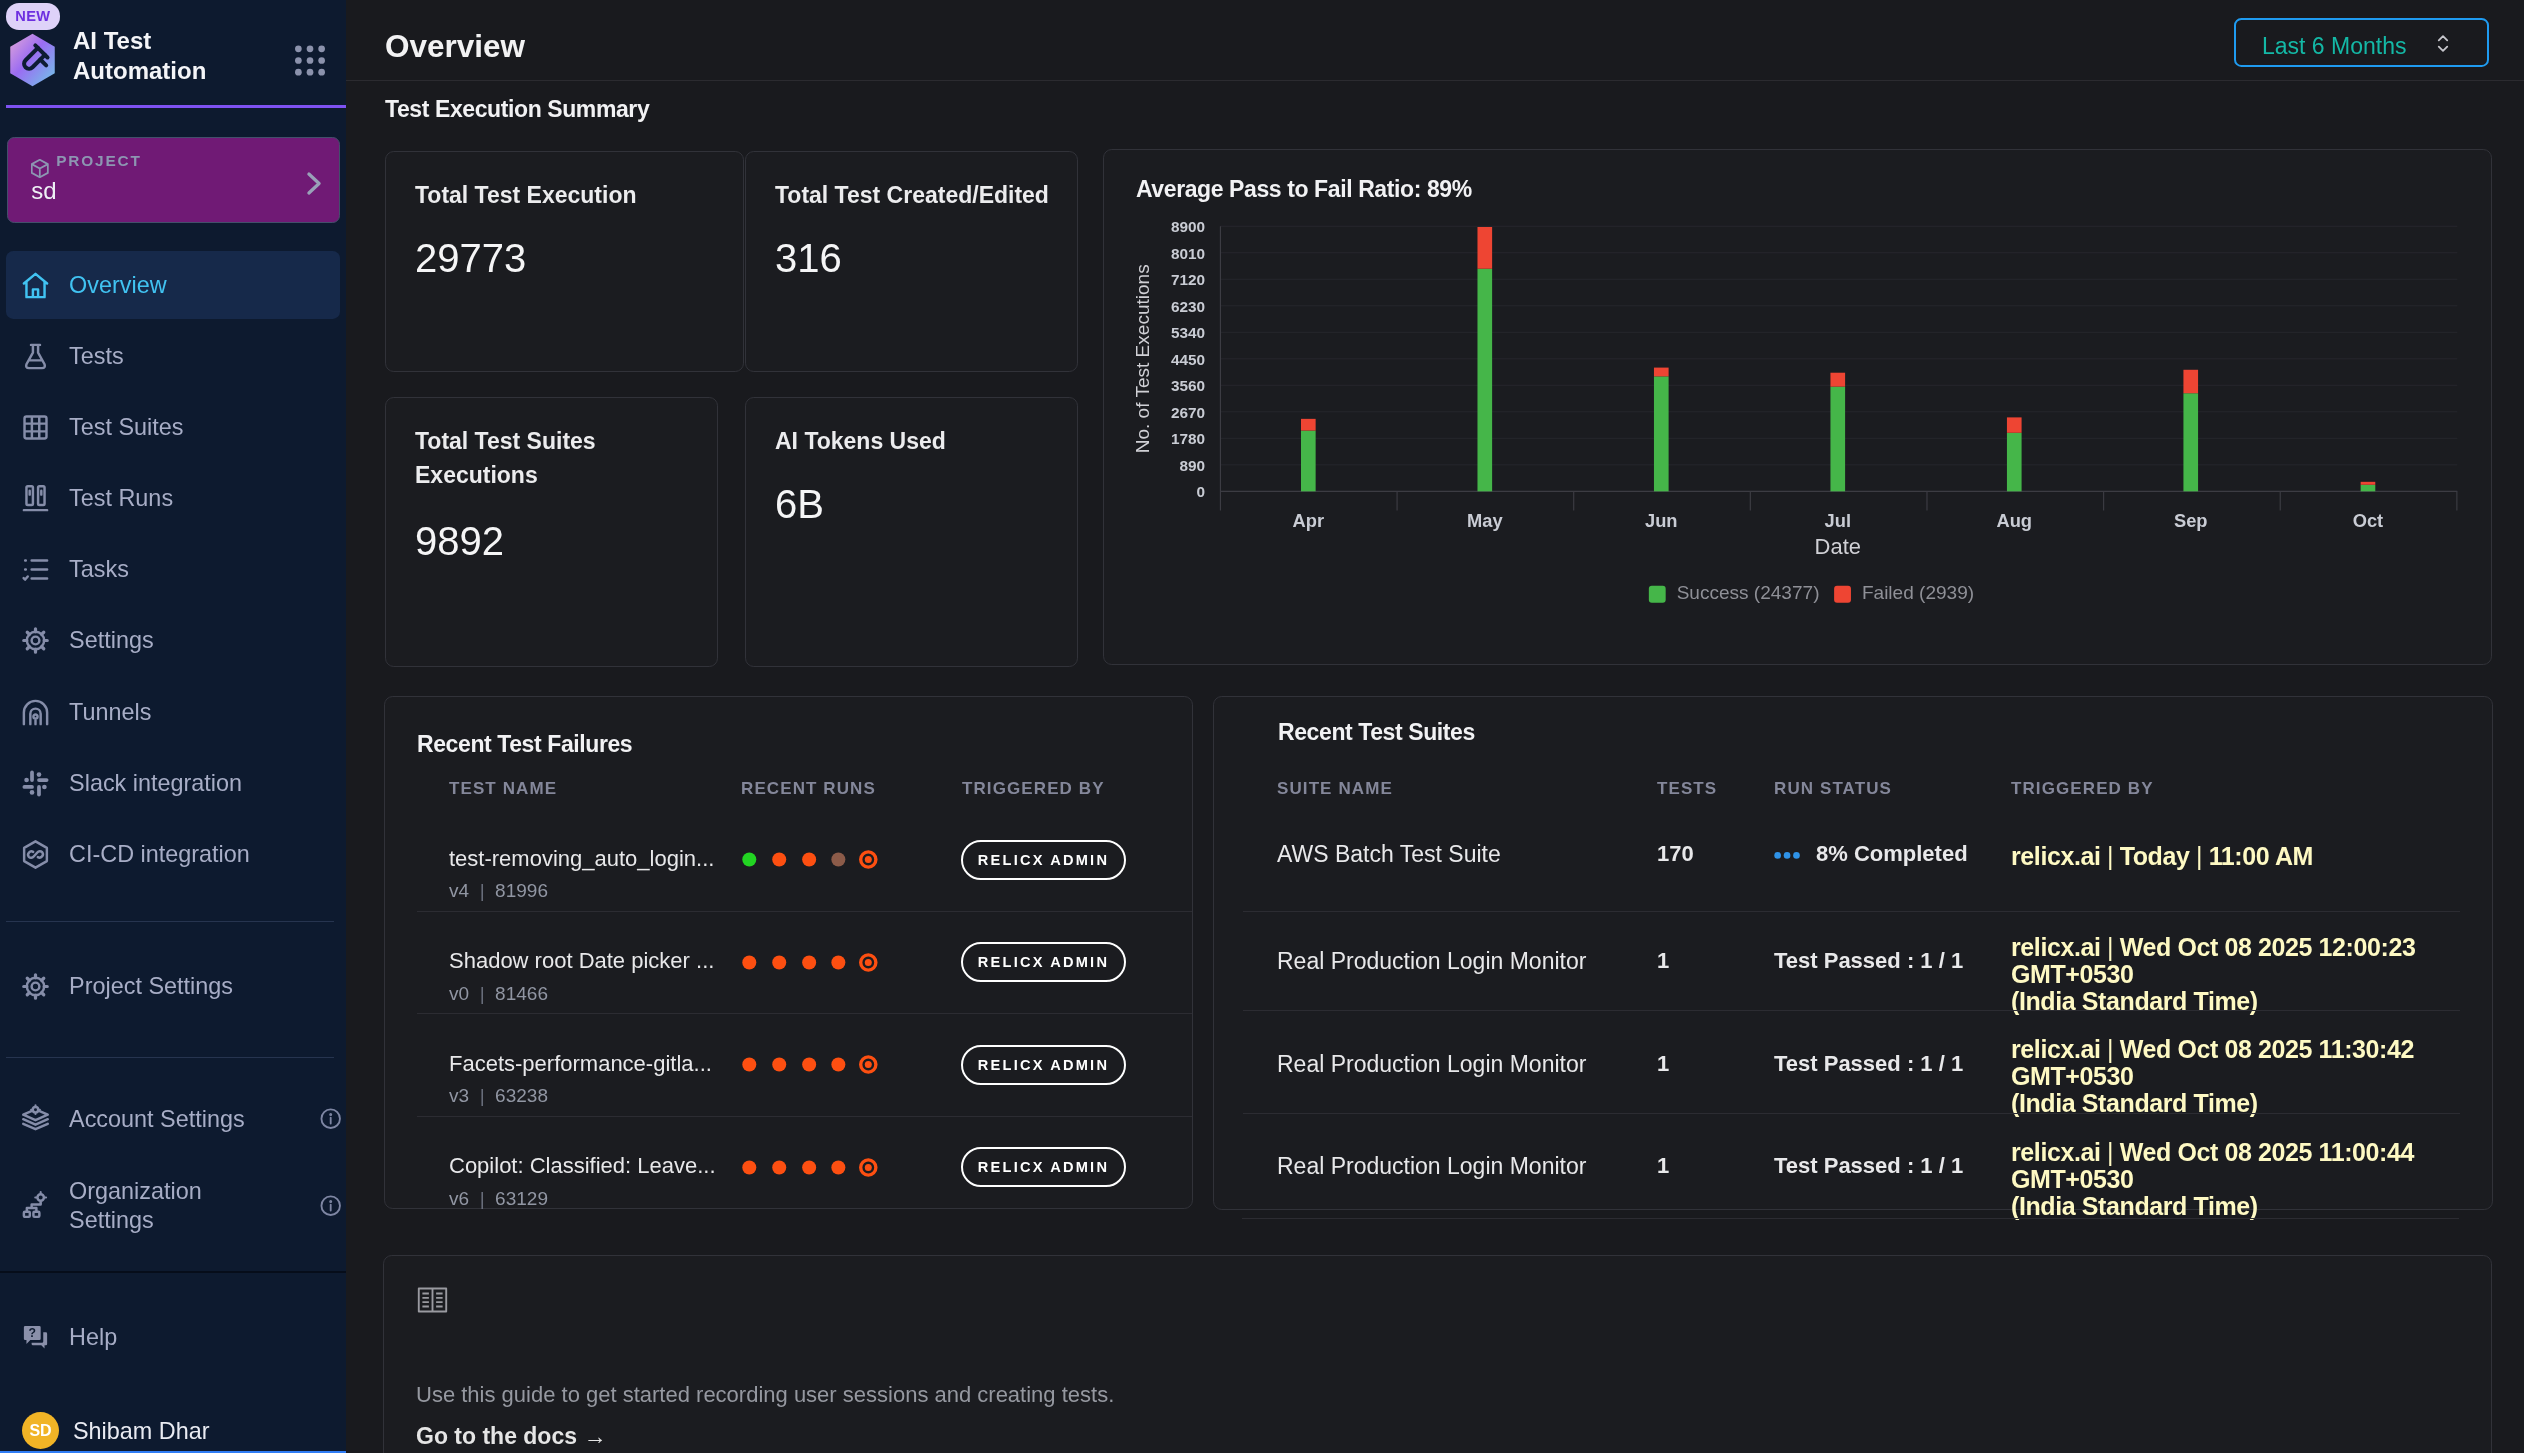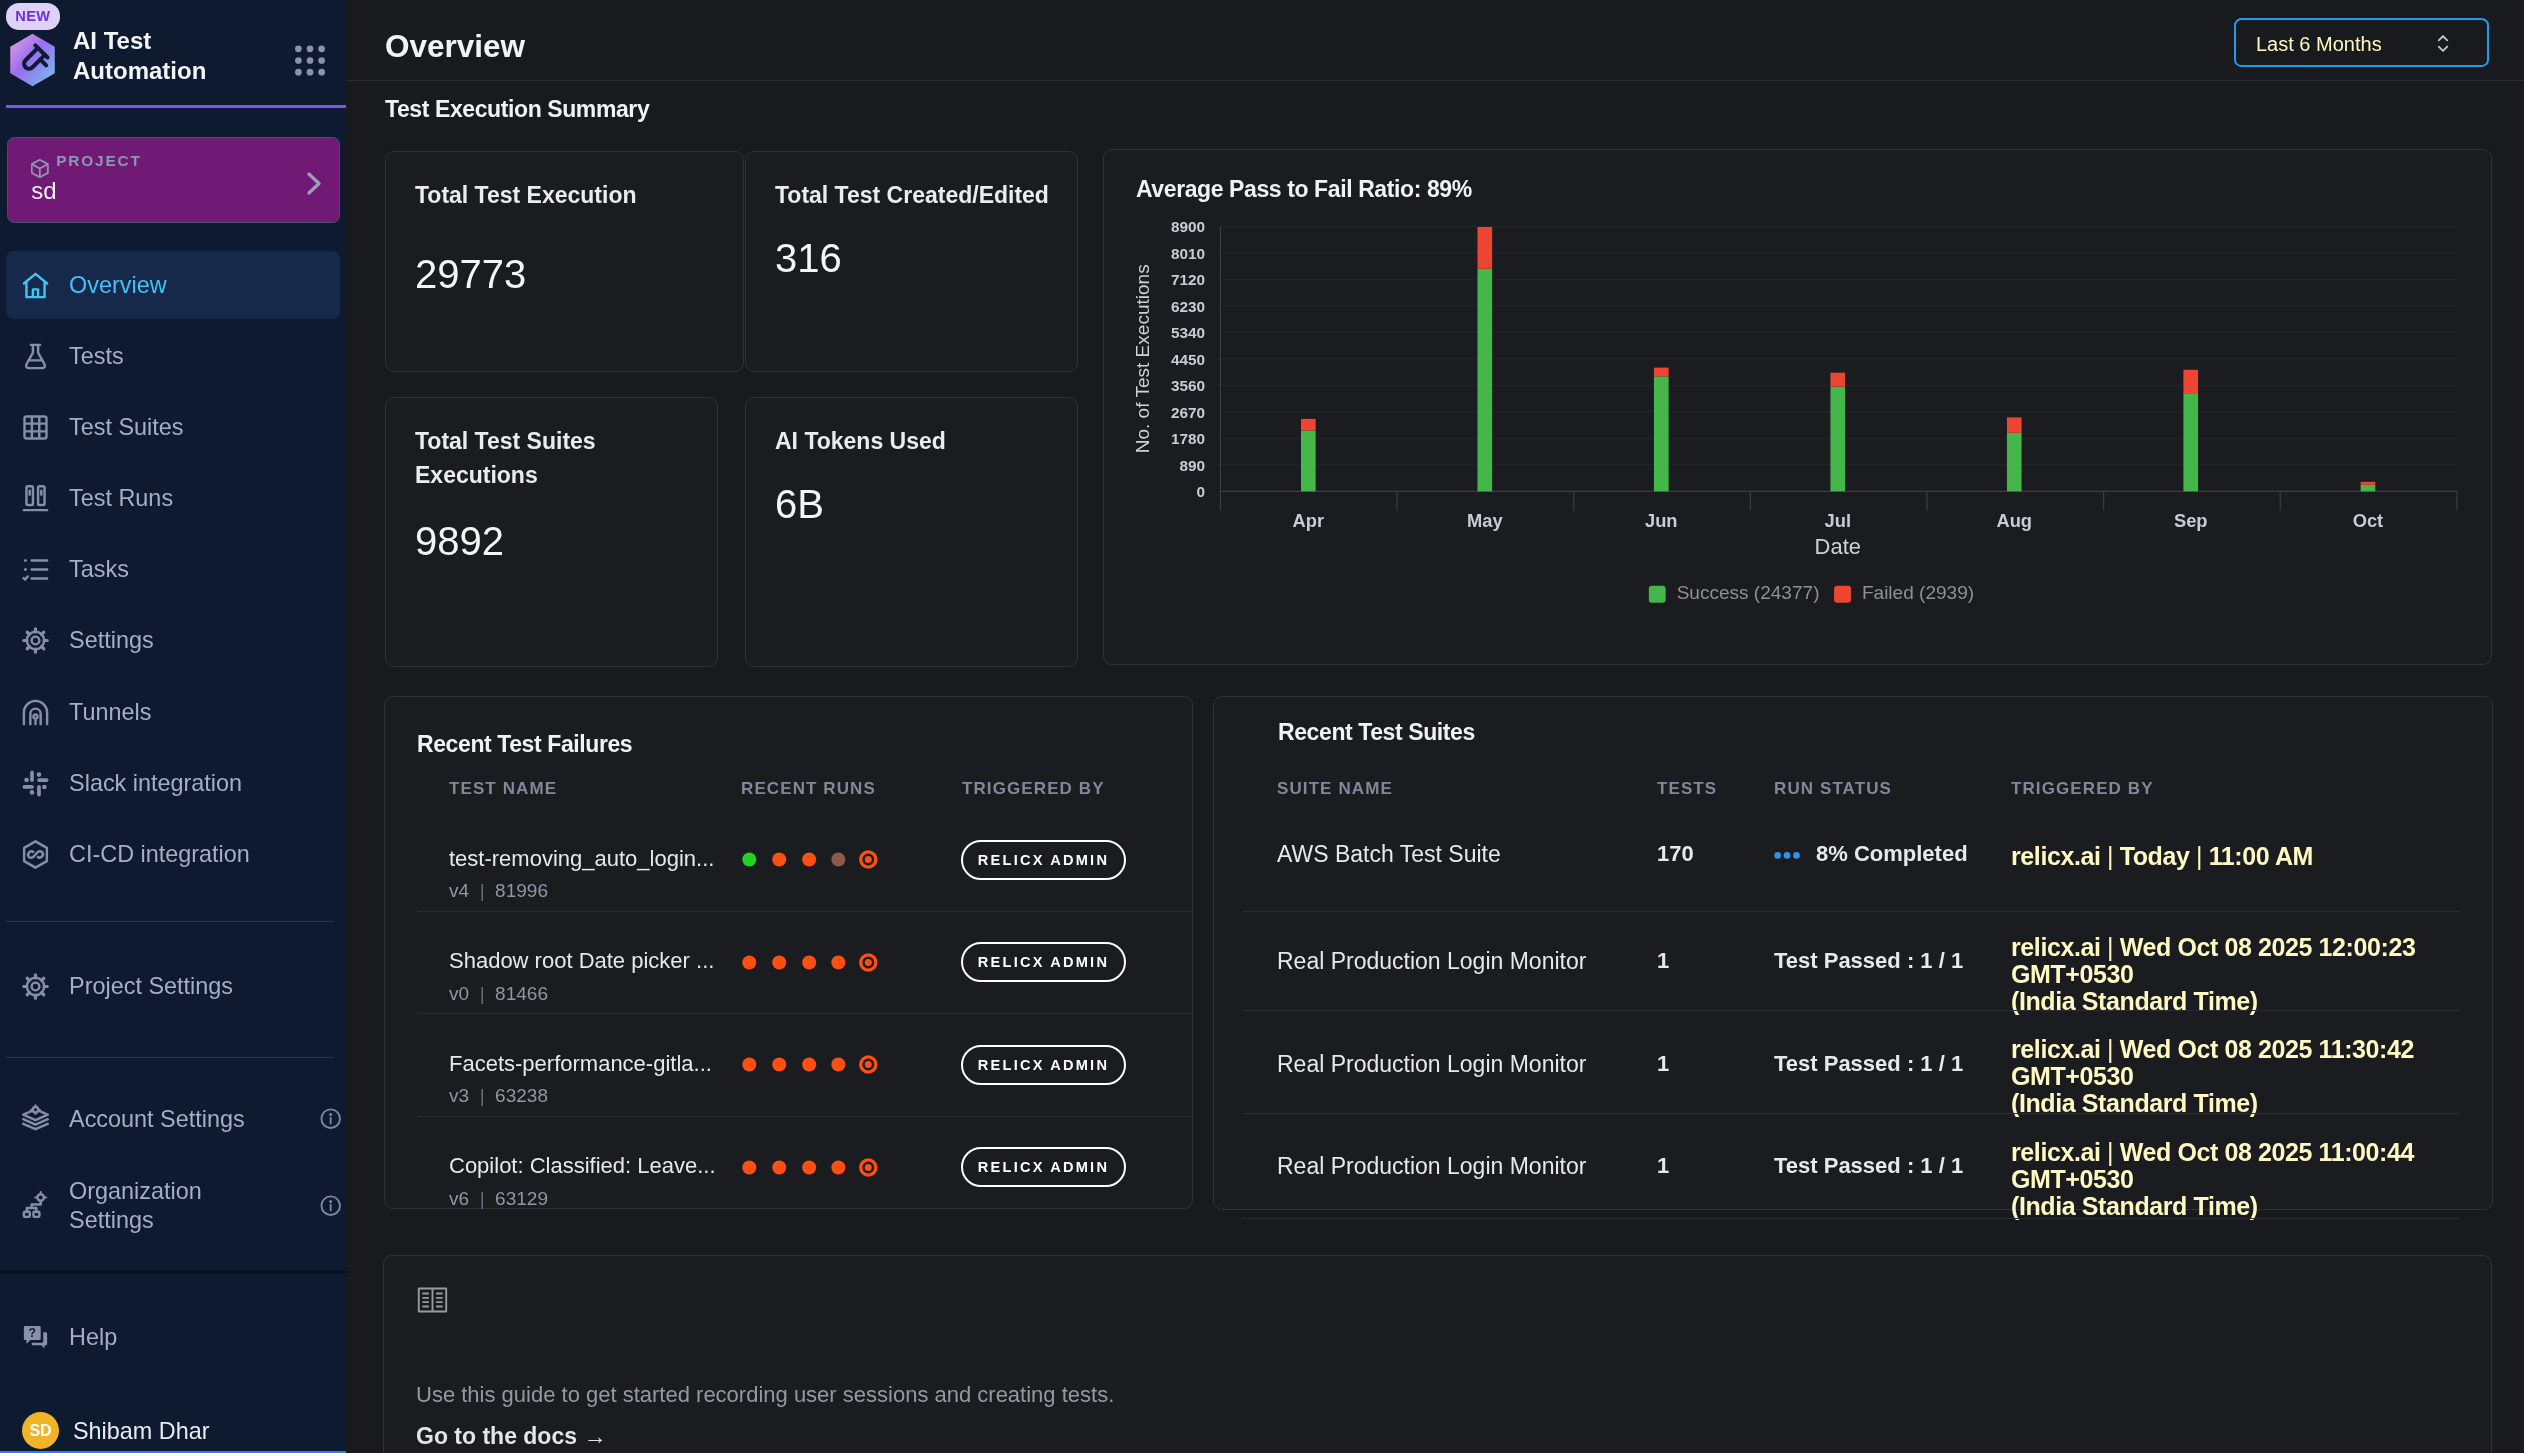--- a/index.html
+++ b/index.html
@@ -204,34 +204,34 @@
       </svg>
     Help
   </div>
   <div class="abs" style="left:22px;top:1412px;width:37px;height:37px;border-radius:50%;background:#f1b426;color:#fff;font-size:16px;font-weight:700;display:flex;align-items:center;justify-content:center;">SD</div>
   <div class="abs" style="left:73px;top:1418px;color:#e9ebf2;font-size:23.4px;">Shibam Dhar</div>
   <div class="abs" style="left:0;top:1451px;width:346px;height:2.2px;background:#2f7df5;"></div>
 </div>
 
 <div class="abs" style="left:385px;top:28px;font-size:31.5px;font-weight:700;color:#f2f2f3;">Overview</div>
 <div class="abs" style="left:2234px;top:18.3px;width:255px;height:49px;border:2.2px solid #1f9bf0;border-radius:7.3px;background:#191a1e;">
-  <div class="abs" style="left:20px;top:12.5px;font-size:20px;color:#fef9c3;">Last 6 Months</div>
+  <div class="abs" style="left:26px;top:12.5px;font-size:23px;color:#14b8a6;">Last 6 Months</div>
   <svg class="abs" style="left:199px;top:14px;" width="16" height="19" viewBox="0 0 26 36">
     <g stroke="#c6c6cc" stroke-width="3.4" fill="none" stroke-linecap="round" stroke-linejoin="round">
       <path d="M5 12 L13 4 L21 12"></path>
         <path d="M5 24 L13 32 L21 24"></path>
     </g>
   </svg>
 </div>
 <div class="abs" style="left:346px;top:80px;width:2179px;height:0.7px;background:#2b2b30;"></div>
 <div class="abs" style="left:385px;top:96px;font-size:23px;font-weight:700;color:#f2f2f4;letter-spacing:-0.4px;">Test Execution Summary</div>
 
 <div class="card" style="left:385px;top:151px;width:359px;height:221px;">
   <div class="slabel">Total Test Execution</div>
-  <div class="snum" style="top:84px;margin-top:16px;">29773</div>
+  <div class="snum" style="top:84px;">29773</div>
 </div>
 <div class="card" style="left:745px;top:151px;width:333px;height:221px;">
   <div class="slabel">Total Test Created/Edited</div>
   <div class="snum" style="top:84px;">316</div>
 </div>
 <div class="card" style="left:385px;top:397px;width:333px;height:270px;">
   <div class="slabel">Total Test Suites<br>Executions</div>
   <div class="snum" style="top:121px;">9892</div>
 </div>
 <div class="card" style="left:745px;top:397px;width:333px;height:270px;">

